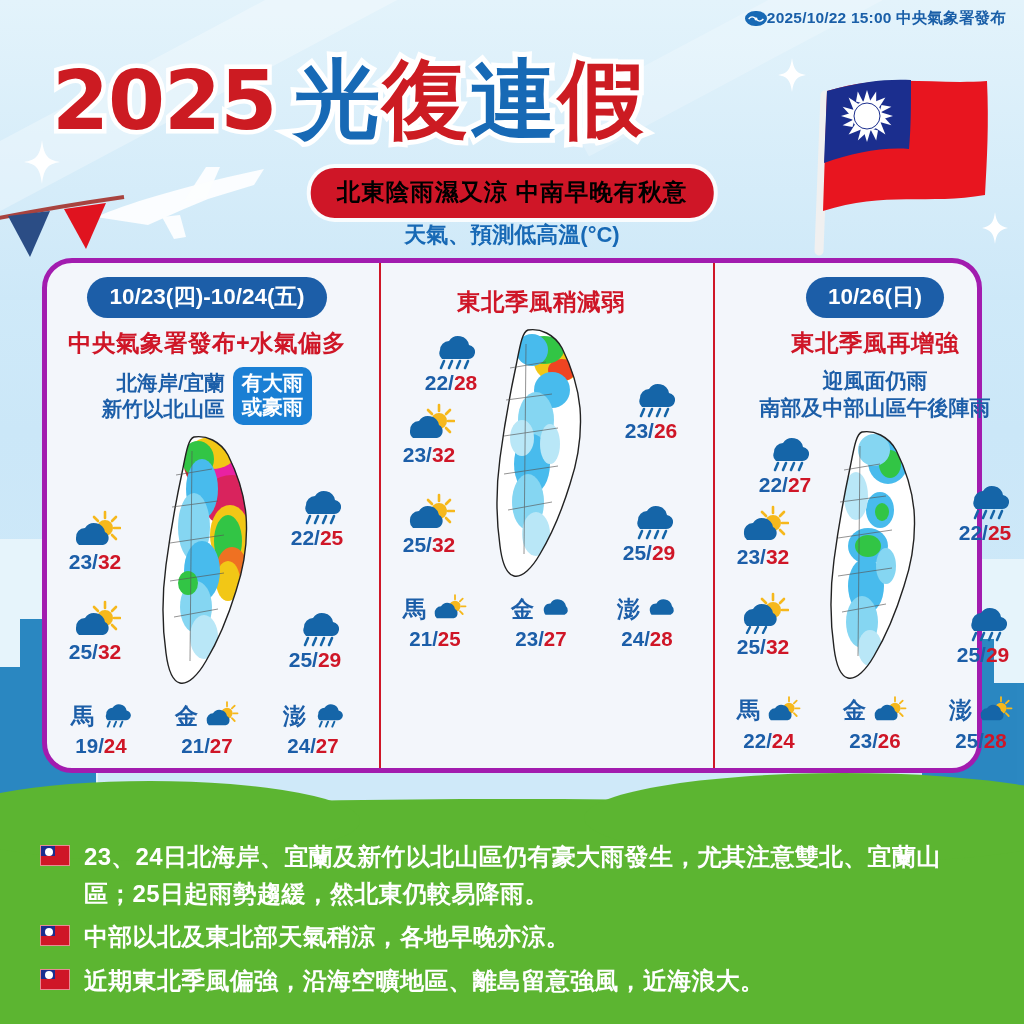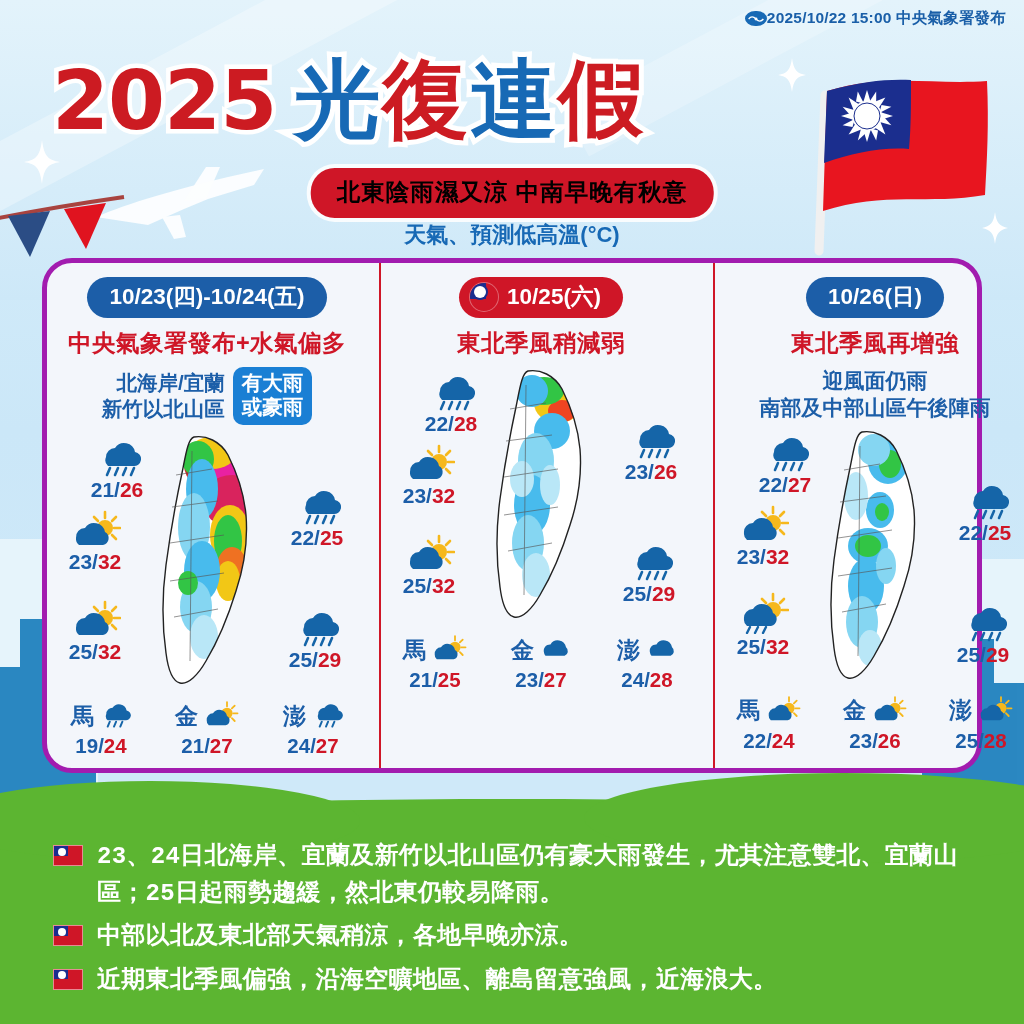--- a/index.html
+++ b/index.html
@@ -228,22 +228,21 @@
   .isl { display: flex; flex-direction: column; align-items: center; width: 92px; }
   .isl-top { display: flex; align-items: center; gap: 3px; height: 34px; }
   .isl-name { font-size: 23px; font-weight: 700; color: #1c5ea8; }
   .isl-temp { font-size: 20.5px; font-weight: 700; color: #1c5ea8; white-space: nowrap; margin-top: 1px; }
   .isl-temp .hi { color: #cf1627; }
 
   
   .notes {
     position: absolute; left: 0; bottom: 18px; width: 1024px;
     z-index: 30;
-    padding: 0 53px;
-    font-family: Liberation Mono, monospace;
+    padding: 0 40px;
   }
   .note {
     display: flex; align-items: flex-start; gap: 14px;
     margin-bottom: 7px;
   }
   .note-flag {
     width: 30px; height: 21px; margin-top: 6px; flex: 0 0 auto;
     position: relative; overflow: hidden; background: #cf1627;
     border: 1px solid rgba(255,255,255,.5);
   }
@@ -403,34 +402,20 @@
         <g stroke="#555555" stroke-width="0.8" fill="none" opacity=".8">
           <path d="M44 44 L80 38"></path>
             <path d="M40 76 L86 70"></path>
             <path d="M38 112 L92 104"></path>
           <path d="M38 150 L92 142"></path>
             <path d="M42 186 L86 178"></path>
           <path d="M60 20 L58 230"></path>
         </g>
       </svg>
 
-      <div class="tempbox p-n">
-        <span class="ico">
-          <svg width="48" height="40" viewBox="0 0 48 40">
-            <path d="M13 20 a9 9 0 0 1 9-9 a11 11 0 0 1 20 4 a7 7 0 0 1 -2 14 H15 a8 8 0 0 1 -2 -9 Z" fill="#1565a8"></path>
-            <g stroke="#1565a8" stroke-width="2.6" stroke-linecap="round">
-              <line x1="17" y1="31" x2="14" y2="38"></line>
-                <line x1="25" y1="31" x2="22" y2="38"></line>
-              <line x1="33" y1="31" x2="30" y2="38"></line>
-                <line x1="41" y1="31" x2="38" y2="38"></line>
-            </g>
-          </svg>
-        </span>
-        <span class="tval"><span>21</span><span class="sl">/</span><span class="hi">26</span></span>
-      </div>
 
       <div class="tempbox p-w">
         <span class="ico">
           <svg width="52" height="40" viewBox="0 0 52 40">
             <g stroke="#f6b81c" stroke-width="2.6" stroke-linecap="round">
               <line x1="36" y1="3" x2="36" y2="9"></line>
                 <line x1="47" y1="8" x2="43" y2="12"></line>
               <line x1="51" y1="19" x2="45" y2="19"></line>
                 <line x1="25" y1="8" x2="29" y2="12"></line>
               <line x1="47" y1="30" x2="43" y2="26"></line>
@@ -538,27 +523,20 @@
                 </g>
               </svg>
           </span>
         </div>
         <div class="isl-temp"><span>24</span>/<span class="hi">27</span></div>
       </div>
     </div>
   </div>
 
   <div class="col">
-    <div class="date-pill holiday">
-      <span class="pill-flag">
-          <i></i>
-          <b></b>
-        </span>
-      <span>10/25(六)</span>
-    </div>
     <div class="headline-red">東北季風稍減弱</div>
 
     <div class="map-zone">
       <svg class="tw-map" width="150" height="262" viewBox="0 0 150 262">
         <defs>
           <clipPath id="twclip2">
             <path d="M62 6 C74 4 88 10 96 24 C106 44 112 62 114 84 C116 110 112 136 104 160 C96 186 86 210 74 230 C66 244 56 254 48 252 C40 250 36 238 34 222 C30 194 30 164 34 134 C38 104 44 70 50 42 C54 22 56 8 62 6 Z"></path>
           </clipPath>
         </defs>
         <g clip-path="url(#twclip2)">

